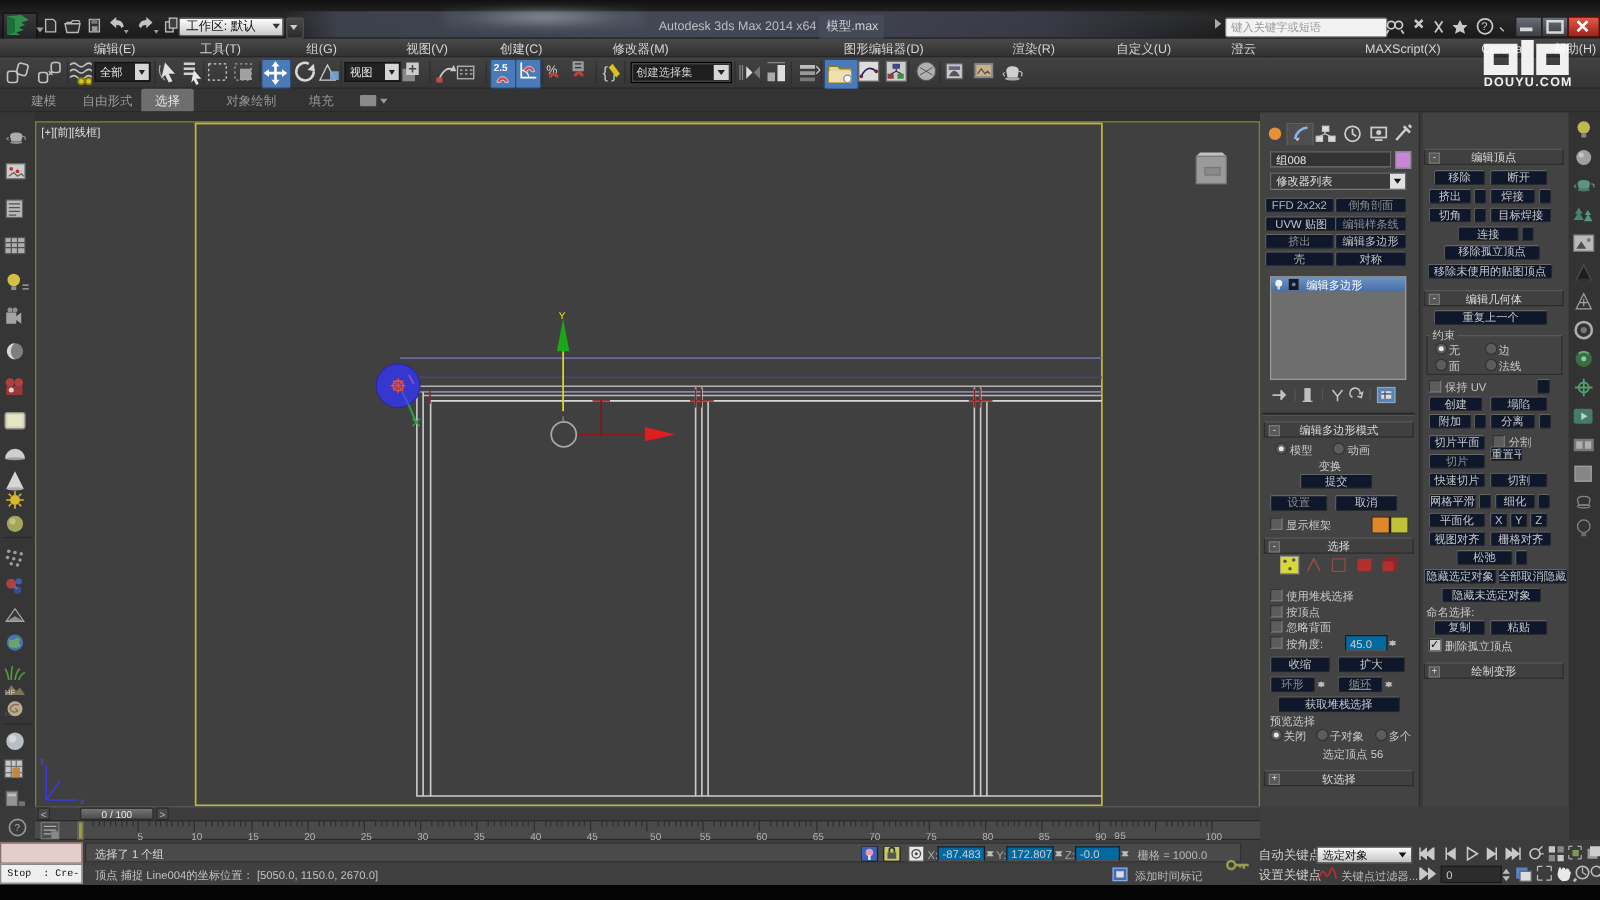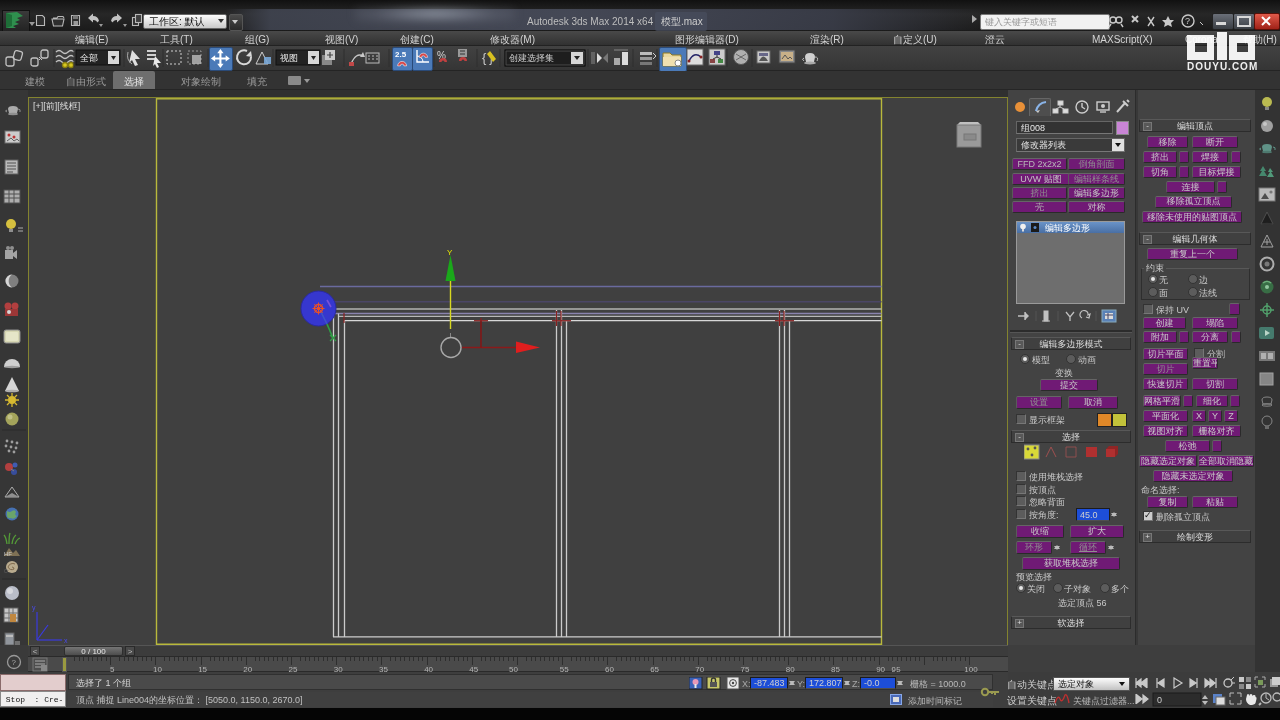--- a/index.html
+++ b/index.html
@@ -1,24 +1,24 @@
 <!DOCTYPE html>
 <html><head><meta charset="utf-8">
 <style>
 html,body{margin:0;padding:0;background:#000;}
 #root{position:relative;width:1280px;height:720px;overflow:hidden;background:#3c3c3c;font-family:"Liberation Sans",sans-serif;-webkit-font-smoothing:antialiased;}
 .a{position:absolute;}
 .tx{position:absolute;white-space:nowrap;color:#c9c9c9;font-size:9px;line-height:1;}
-.btn{position:absolute;background:#701a75;border:1px solid #2a2a2a;border-top-color:#656565;border-left-color:#5a5a5a;border-radius:2px;color:#c7c7c7;font-size:9px;text-align:center;overflow:hidden;white-space:nowrap;box-sizing:border-box;}
+.btn{position:absolute;background:#0f172a;border:1px solid #2a2a2a;border-top-color:#656565;border-left-color:#5a5a5a;border-radius:2px;color:#c7c7c7;font-size:9px;text-align:center;overflow:hidden;white-space:nowrap;box-sizing:border-box;}
 .hdr{position:absolute;background:#404040;border:1px solid #2c2c2c;border-top-color:#585858;color:#dcdcdc;font-size:9px;text-align:center;box-sizing:border-box;}
 .hdr i{position:absolute;left:3px;top:2px;width:7px;height:7px;background:#585858;border:1px solid #777;color:#ddd;font-style:normal;font-size:8px;line-height:6px;text-align:center;}
 .cb{position:absolute;width:8px;height:8px;background:#5c5c5c;border:1px solid #333;border-bottom-color:#777;border-right-color:#777;box-sizing:content-box;}
 .rad{position:absolute;width:8px;height:8px;background:#5c5c5c;border:1px solid #333;border-radius:50%;}
 .rad.on:after{content:"";position:absolute;left:2px;top:2px;width:4px;height:4px;border-radius:50%;background:#e8e8e8;}
-.fld{position:absolute;background:#1d4ed8;border:1px solid #1c1c1c;border-bottom-color:#4f4f4f;color:#cfcfcf;font-size:9px;box-sizing:border-box;}
+.fld{position:absolute;background:#0369a1;border:1px solid #1c1c1c;border-bottom-color:#4f4f4f;color:#cfcfcf;font-size:9px;box-sizing:border-box;}
 .spn{position:absolute;width:7px;box-sizing:border-box;}
 .spn:before{content:"";position:absolute;left:0;top:1px;border:3px solid transparent;border-bottom:4px solid #bbb;}
 .spn:after{content:"";position:absolute;left:0;bottom:1px;border:3px solid transparent;border-top:4px solid #bbb;}
 </style></head>
 <body>
 <div id="root">
 
 <div class="a" style="left:0;top:0;width:1280px;height:31px;background:linear-gradient(180deg,#111 0%,#272727 45%,#1a1a1a 100%);"></div>
 <div class="a" style="left:225px;top:9px;width:760px;height:21px;background:linear-gradient(90deg,rgba(64,68,80,0) 0%,rgba(64,68,80,.9) 6%,rgba(70,74,88,.95) 45%,rgba(58,61,73,.9) 80%,rgba(52,55,66,0) 100%);"></div>
 <div class="a" style="left:355px;top:8px;width:160px;height:15px;background:radial-gradient(ellipse at 50% 35%,rgba(190,198,210,.65),rgba(130,135,150,.25) 55%,rgba(70,74,88,0));filter:blur(4px);"></div>
@@ -869,21 +869,21 @@
       <div style="position:absolute;left:435.8px;top:8px;width:20px;text-align:center;color:#b4b4b4;font-size:8px;font-family:'Liberation Sans'">45</div>
       <div style="position:absolute;left:452.8px;top:0;width:1px;height:4px;background:#2e2e2e"></div>
       <div style="position:absolute;left:457.3px;top:0;width:1px;height:4px;background:#2e2e2e"></div>
       <div style="position:absolute;left:461.9px;top:0;width:1px;height:4px;background:#2e2e2e"></div>
       <div style="position:absolute;left:466.4px;top:0;width:1px;height:4px;background:#2e2e2e"></div>
       <div style="position:absolute;left:470.9px;top:0;width:1px;height:4px;background:#2e2e2e"></div>
       <div style="position:absolute;left:475.4px;top:0;width:1px;height:4px;background:#2e2e2e"></div>
       <div style="position:absolute;left:480.0px;top:0;width:1px;height:4px;background:#2e2e2e"></div>
       <div style="position:absolute;left:484.5px;top:0;width:1px;height:4px;background:#2e2e2e"></div>
       <div style="position:absolute;left:489.0px;top:0;width:1px;height:8px;background:#2e2e2e"></div>
-      <div style="position:absolute;left:481.0px;top:8px;width:20px;text-align:left;color:#b4b4b4;font-size:8px;font-family:Liberation Sans, sans-serif">50</div>
+      <div style="position:absolute;left:481.0px;top:8px;width:20px;text-align:right;color:#b4b4b4;font-size:8px;font-family:Liberation Sans, sans-serif">50</div>
       <div style="position:absolute;left:498.0px;top:0;width:1px;height:4px;background:#2e2e2e"></div>
       <div style="position:absolute;left:502.5px;top:0;width:1px;height:4px;background:#2e2e2e"></div>
       <div style="position:absolute;left:507.1px;top:0;width:1px;height:4px;background:#2e2e2e"></div>
       <div style="position:absolute;left:511.6px;top:0;width:1px;height:4px;background:#2e2e2e"></div>
       <div style="position:absolute;left:516.1px;top:0;width:1px;height:4px;background:#2e2e2e"></div>
       <div style="position:absolute;left:520.6px;top:0;width:1px;height:4px;background:#2e2e2e"></div>
       <div style="position:absolute;left:525.2px;top:0;width:1px;height:4px;background:#2e2e2e"></div>
       <div style="position:absolute;left:529.7px;top:0;width:1px;height:4px;background:#2e2e2e"></div>
       <div style="position:absolute;left:534.2px;top:0;width:1px;height:8px;background:#2e2e2e"></div>
       <div style="position:absolute;left:526.2px;top:8px;width:20px;text-align:center;color:#b4b4b4;font-size:8px;font-family:'Liberation Sans'">55</div>

